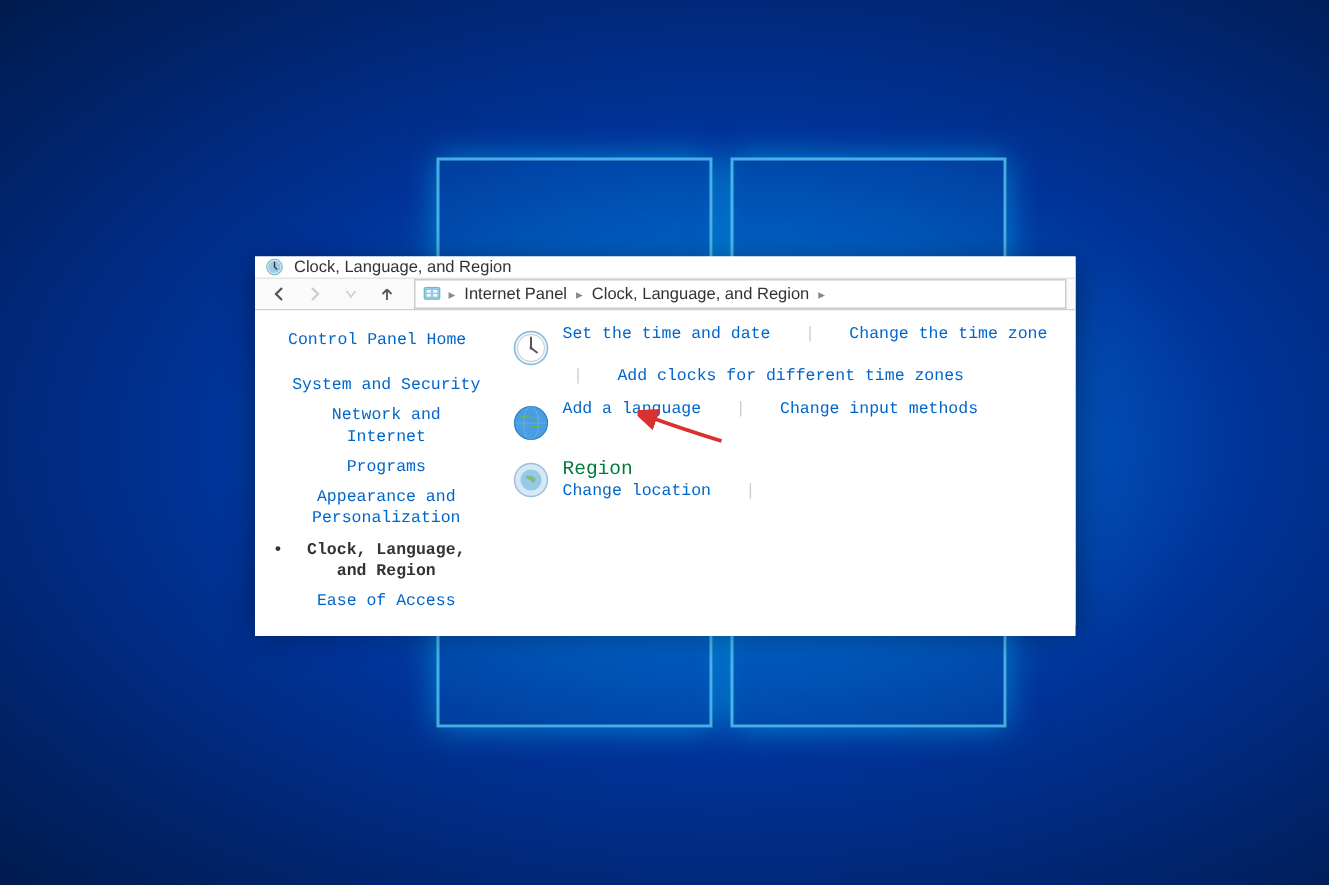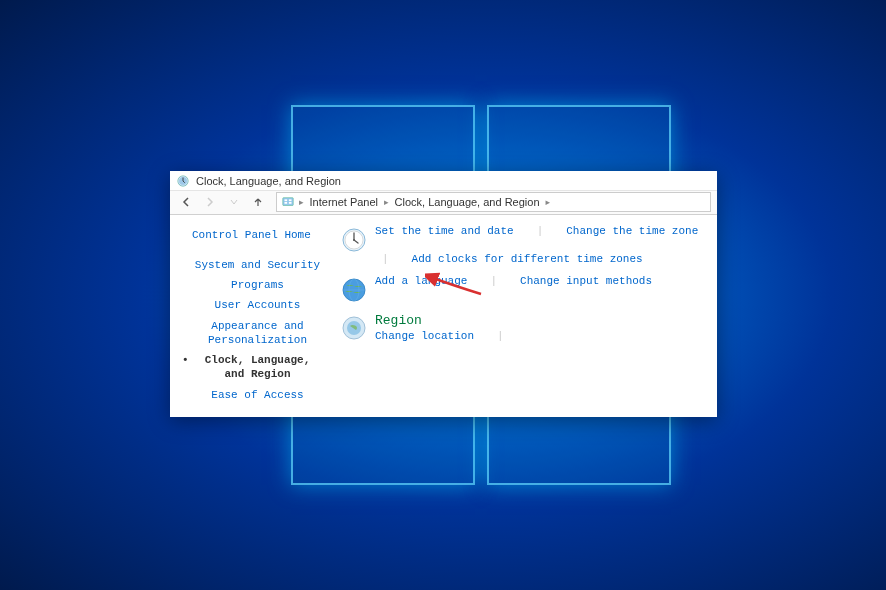--- a/index.html
+++ b/index.html
@@ -241,22 +241,22 @@
       <span class="breadcrumb-item">Clock, Language, and Region</span>
       <span class="breadcrumb-sep">▸</span>
     </div>
   </div>
 
   <div class="content">
 
     <div class="sidebar">
       <div class="sidebar-home">Control Panel Home</div>
       <span class="sidebar-item">System and Security</span>
+      <span class="sidebar-item">Network and Internet</span>
       <span class="sidebar-item">Programs</span>
-      <span class="sidebar-item">User Accounts</span>
       <span class="sidebar-item">Appearance and Personalization</span>
       <span class="sidebar-item active">Clock, Language, and Region</span>
       <span class="sidebar-item">Ease of Access</span>
     </div>
 
     <div class="main">
 
       <div class="category">
         <div class="category-icon">
           <svg viewBox="0 0 26 26">

